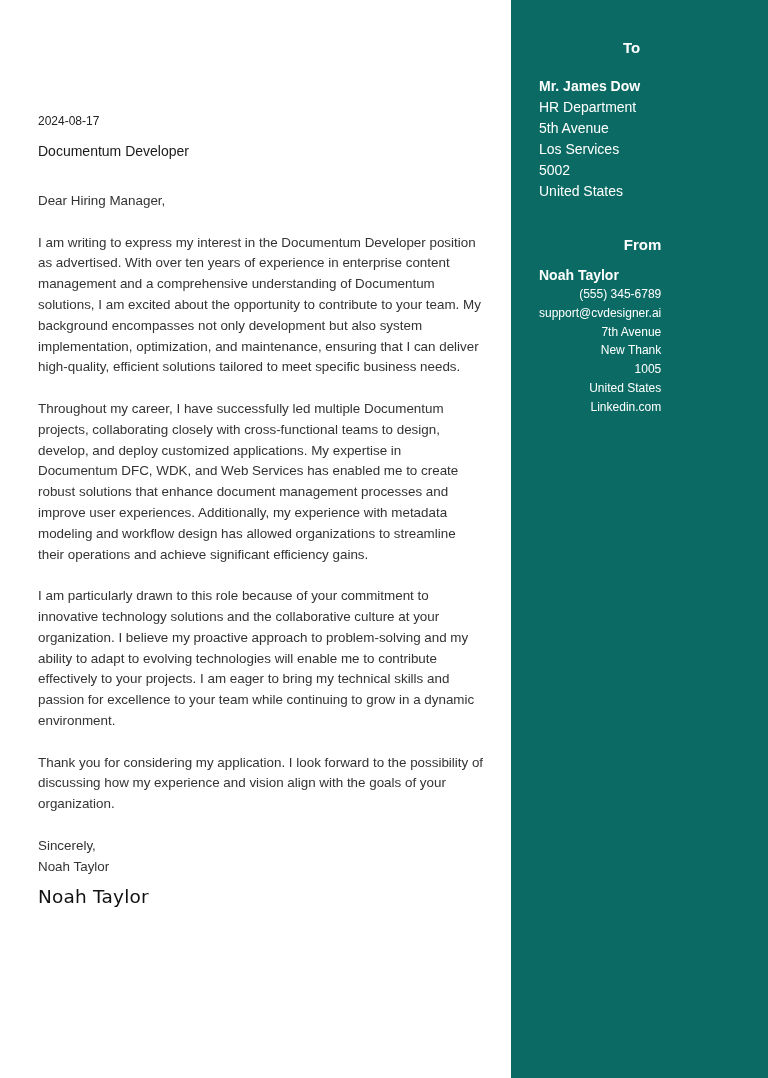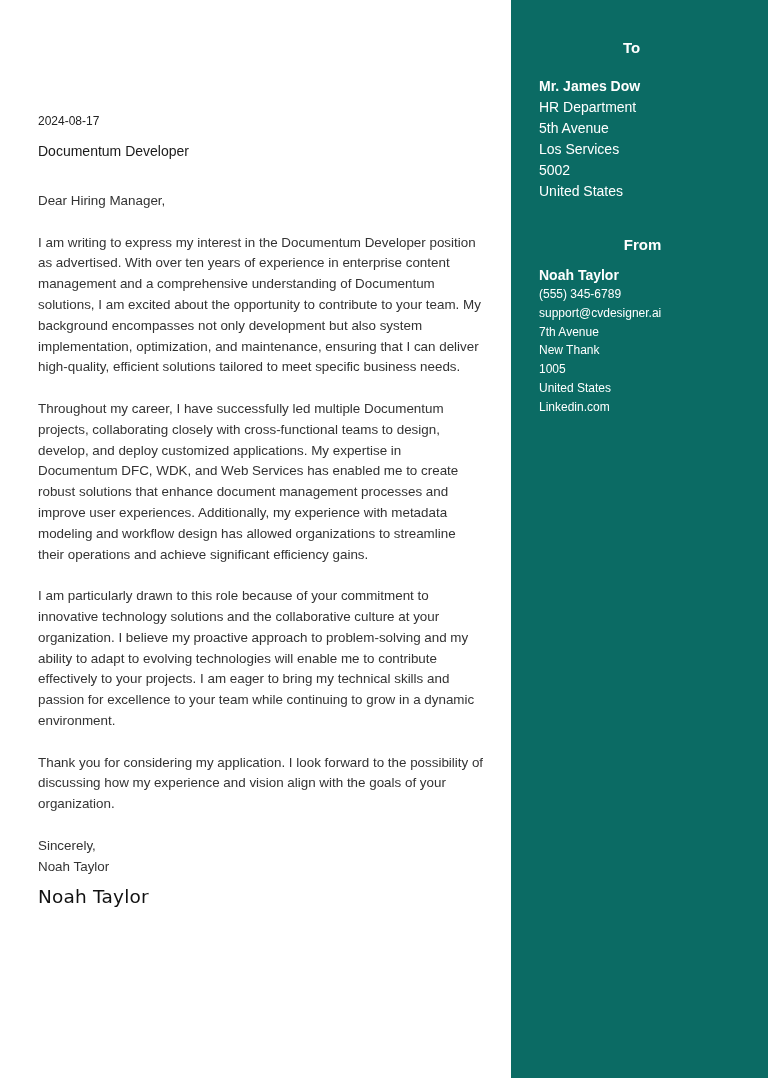--- a/index.html
+++ b/index.html
@@ -39,21 +39,21 @@
       position: absolute; left: 511px; top: 0; width: 257px; height: 1078px;
       background: #0b6b64; color: #ffffff;
     }
     .side-block { position: absolute; left: 28px; }
     .side-heading { font-size: 15px; font-weight: bold; margin: 0 0 12px 0; text-align: right; }
     .to-block { top: 39px; }
     .to-name { font-size: 14px; font-weight: bold; line-height: 21px; margin-top: 20px; }
     .to-line { font-size: 14px; line-height: 21px; }
     .from-block { top: 212px; margin-top: 24px; }
     .from-name { font-size: 14px; font-weight: bold; line-height: 20px; }
-    .from-line { font-size: 12px; line-height: 18.8px; }
+    .from-line { font-size: 12px; line-height: 18.8px; text-align: right; }
   </style>
 </head>
 <body>
 
 <div class="main">
   <div class="date">2024-08-17</div>
   <div class="position">Documentum Developer</div>
 
   <div class="body-text">
     <p>Dear Hiring Manager,</p>

